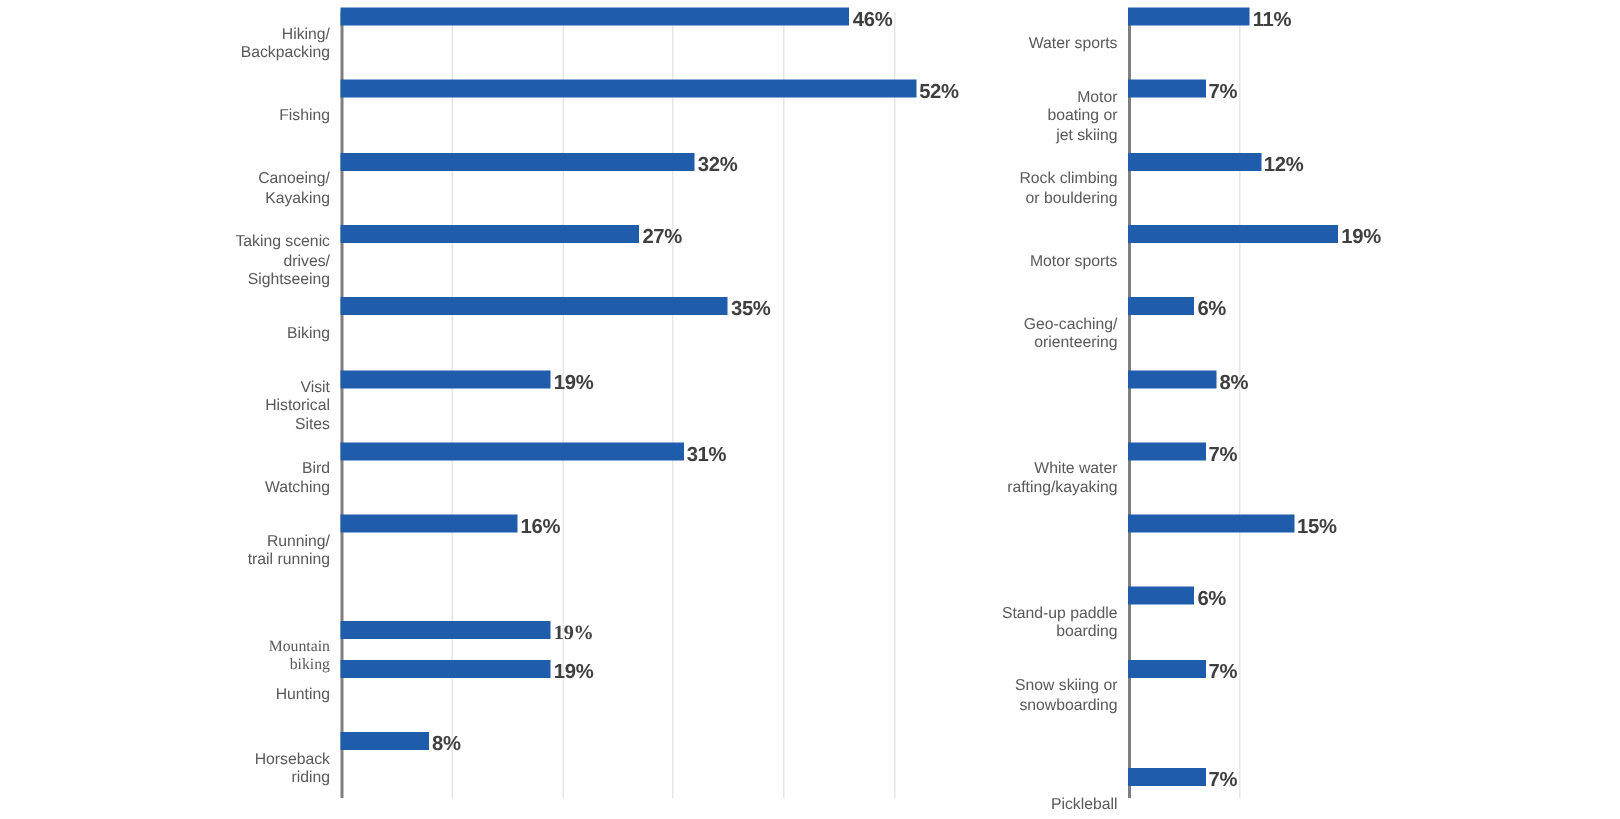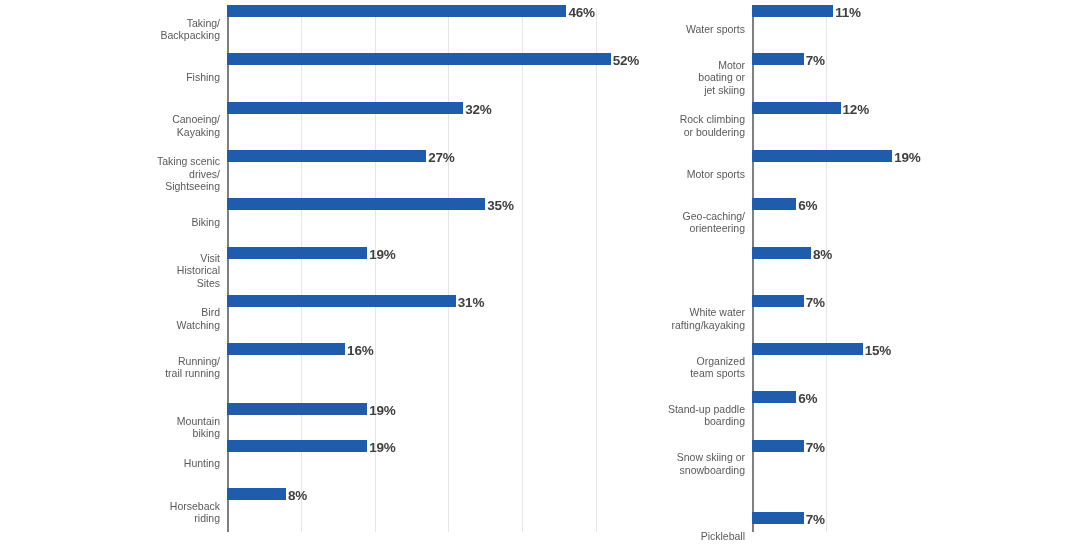--- a/index.html
+++ b/index.html
@@ -83,21 +83,21 @@
       <div class="axis-line"></div>
       <div id="grid-left">
           <div class="gridline" style="left: 73.8px;"></div>
           <div class="gridline" style="left: 147.6px;"></div>
           <div class="gridline" style="left: 221.4px;"></div>
           <div class="gridline" style="left: 295.2px;"></div>
           <div class="gridline" style="left: 369px;"></div>
         </div>
       <div id="rows-left">
           <div class="row" style="top: 5px;">
-            <div class="cat-label">Taking/
+            <div class="cat-label">Hiking/
 Backpacking</div>
             <div class="bar-wrap">
               <div class="bar" style="width: 339.48px; background: rgb(31, 92, 171);"></div>
               <div class="bar-value">46%</div>
             </div>
           </div>
           <div class="row" style="top: 53.3px;">
             <div class="cat-label">Fishing</div>
             <div class="bar-wrap">
               <div class="bar" style="width: 383.76px; background: rgb(31, 92, 171);"></div>
@@ -146,21 +146,21 @@
             </div>
           </div>
           <div class="row" style="top: 343.1px;">
             <div class="cat-label">Running/
 trail running</div>
             <div class="bar-wrap">
               <div class="bar" style="width: 118.08px; background: rgb(31, 92, 171);"></div>
               <div class="bar-value">16%</div>
             </div>
           </div>
-          <div class="row" style="top: 403px;">
+          <div class="row" style="top: 414px; font-family: Liberation Serif, serif;">
             <div class="cat-label">Mountain
 biking</div>
             <div class="bar-wrap">
               <div class="bar" style="width: 140.22px; background: rgb(31, 92, 171);"></div>
               <div class="bar-value">19%</div>
             </div>
           </div>
           <div class="row" style="top: 439.7px;">
             <div class="cat-label">Hunting</div>
             <div class="bar-wrap">
@@ -234,22 +234,20 @@
           </div>
           <div class="row" style="top: 294.8px;">
             <div class="cat-label">White water
 rafting/kayaking</div>
             <div class="bar-wrap">
               <div class="bar" style="width: 51.66px; background: rgb(31, 92, 171);"></div>
               <div class="bar-value">7%</div>
             </div>
           </div>
           <div class="row" style="top: 343.1px;">
-            <div class="cat-label">Organized
-team sports</div>
             <div class="bar-wrap">
               <div class="bar" style="width: 110.7px; background: rgb(31, 92, 171);"></div>
               <div class="bar-value">15%</div>
             </div>
           </div>
           <div class="row" style="top: 391.4px;">
             <div class="cat-label">Stand-up paddle
 boarding</div>
             <div class="bar-wrap">
               <div class="bar" style="width: 44.28px; background: rgb(31, 92, 171);"></div>

